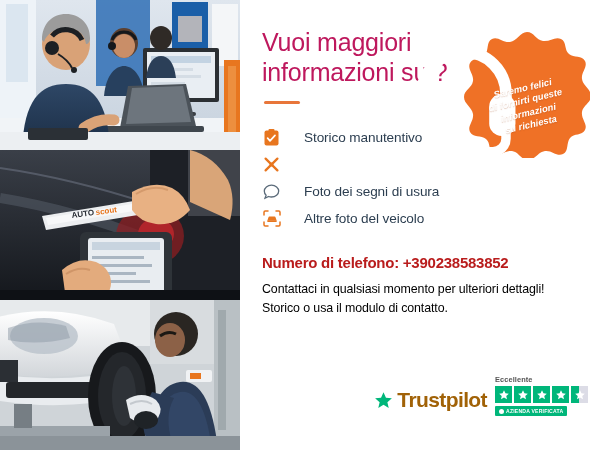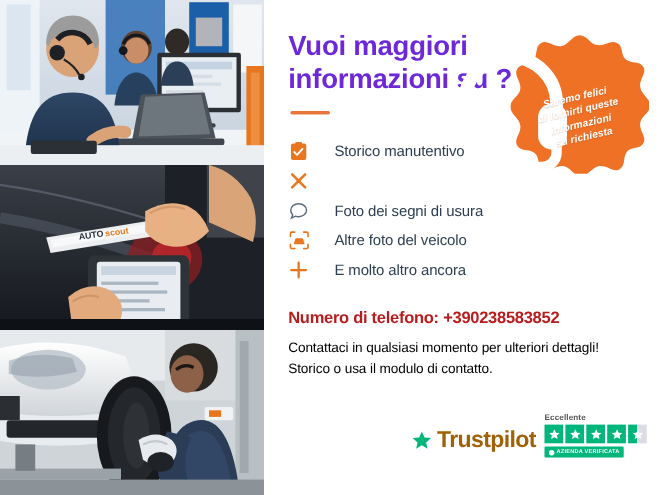--- a/index.html
+++ b/index.html
@@ -15,21 +15,21 @@
   .photo{position:relative;width:240px;height:150px;overflow:hidden;}
   .photo svg{display:block;width:240px;height:150px;}
 
   
   .content{
     position:relative;flex:1 1 auto;height:450px;background:#ffffff;
     padding:28px 18px 0 22px;box-sizing:border-box;
   }
 
   .title{
-    color:#6d28d9;font-size:25px;line-height:1.18;font-weight:bold;
+    color:#be185d;font-size:25px;line-height:1.18;font-weight:normal;
     letter-spacing:-0.2px;margin:0;max-width:210px;
   }
   .title-rule{
     width:36px;height:3px;background:#e8763a;border-radius:2px;margin:14px 0 0 2px;
   }
 
   
   .badge{
     position:absolute;top:30px;right:10px;width:126px;height:128px;
   }
@@ -302,31 +302,20 @@
               <path d="M17 12v2.8a1.2 1.2 0 0 1-1.2 1.2H13"></path>
               <path d="M5 16H2.2A1.2 1.2 0 0 1 1 14.8V12"></path>
             </g>
             <path d="M4.4 10.6 L5.4 7.4 A1.1 1.1 0 0 1 6.5 6.6 h5 a1.1 1.1 0 0 1 1.1 .8 l1 3.2 z" fill="#e8761f"></path>
             <rect x="4.2" y="10.3" width="9.6" height="1.8" rx="0.8" fill="#e8761f"></rect>
           </svg>
         </span>
         <span class="lbl">Altre foto del veicolo</span>
       </li>
 
-      <li class="feature">
-        <span class="ico">
-          <svg width="17" height="17" viewBox="0 0 17 17">
-            <g stroke="#e8761f" stroke-width="2.1" stroke-linecap="round">
-              <path d="M8.5 1.8 V15.2"></path>
-              <path d="M1.8 8.5 H15.2"></path>
-            </g>
-          </svg>
-        </span>
-        <span class="lbl">E molto altro ancora</span>
-      </li>
     </ul>
 
     <div class="phone">
       <span>Numero di telefono:</span>
       <span>+390238583852</span>
     </div>
 
     <div class="contact">
       <div>Contattaci in qualsiasi momento per ulteriori dettagli!</div>
       <div>Storico o usa il modulo di contatto.</div>

